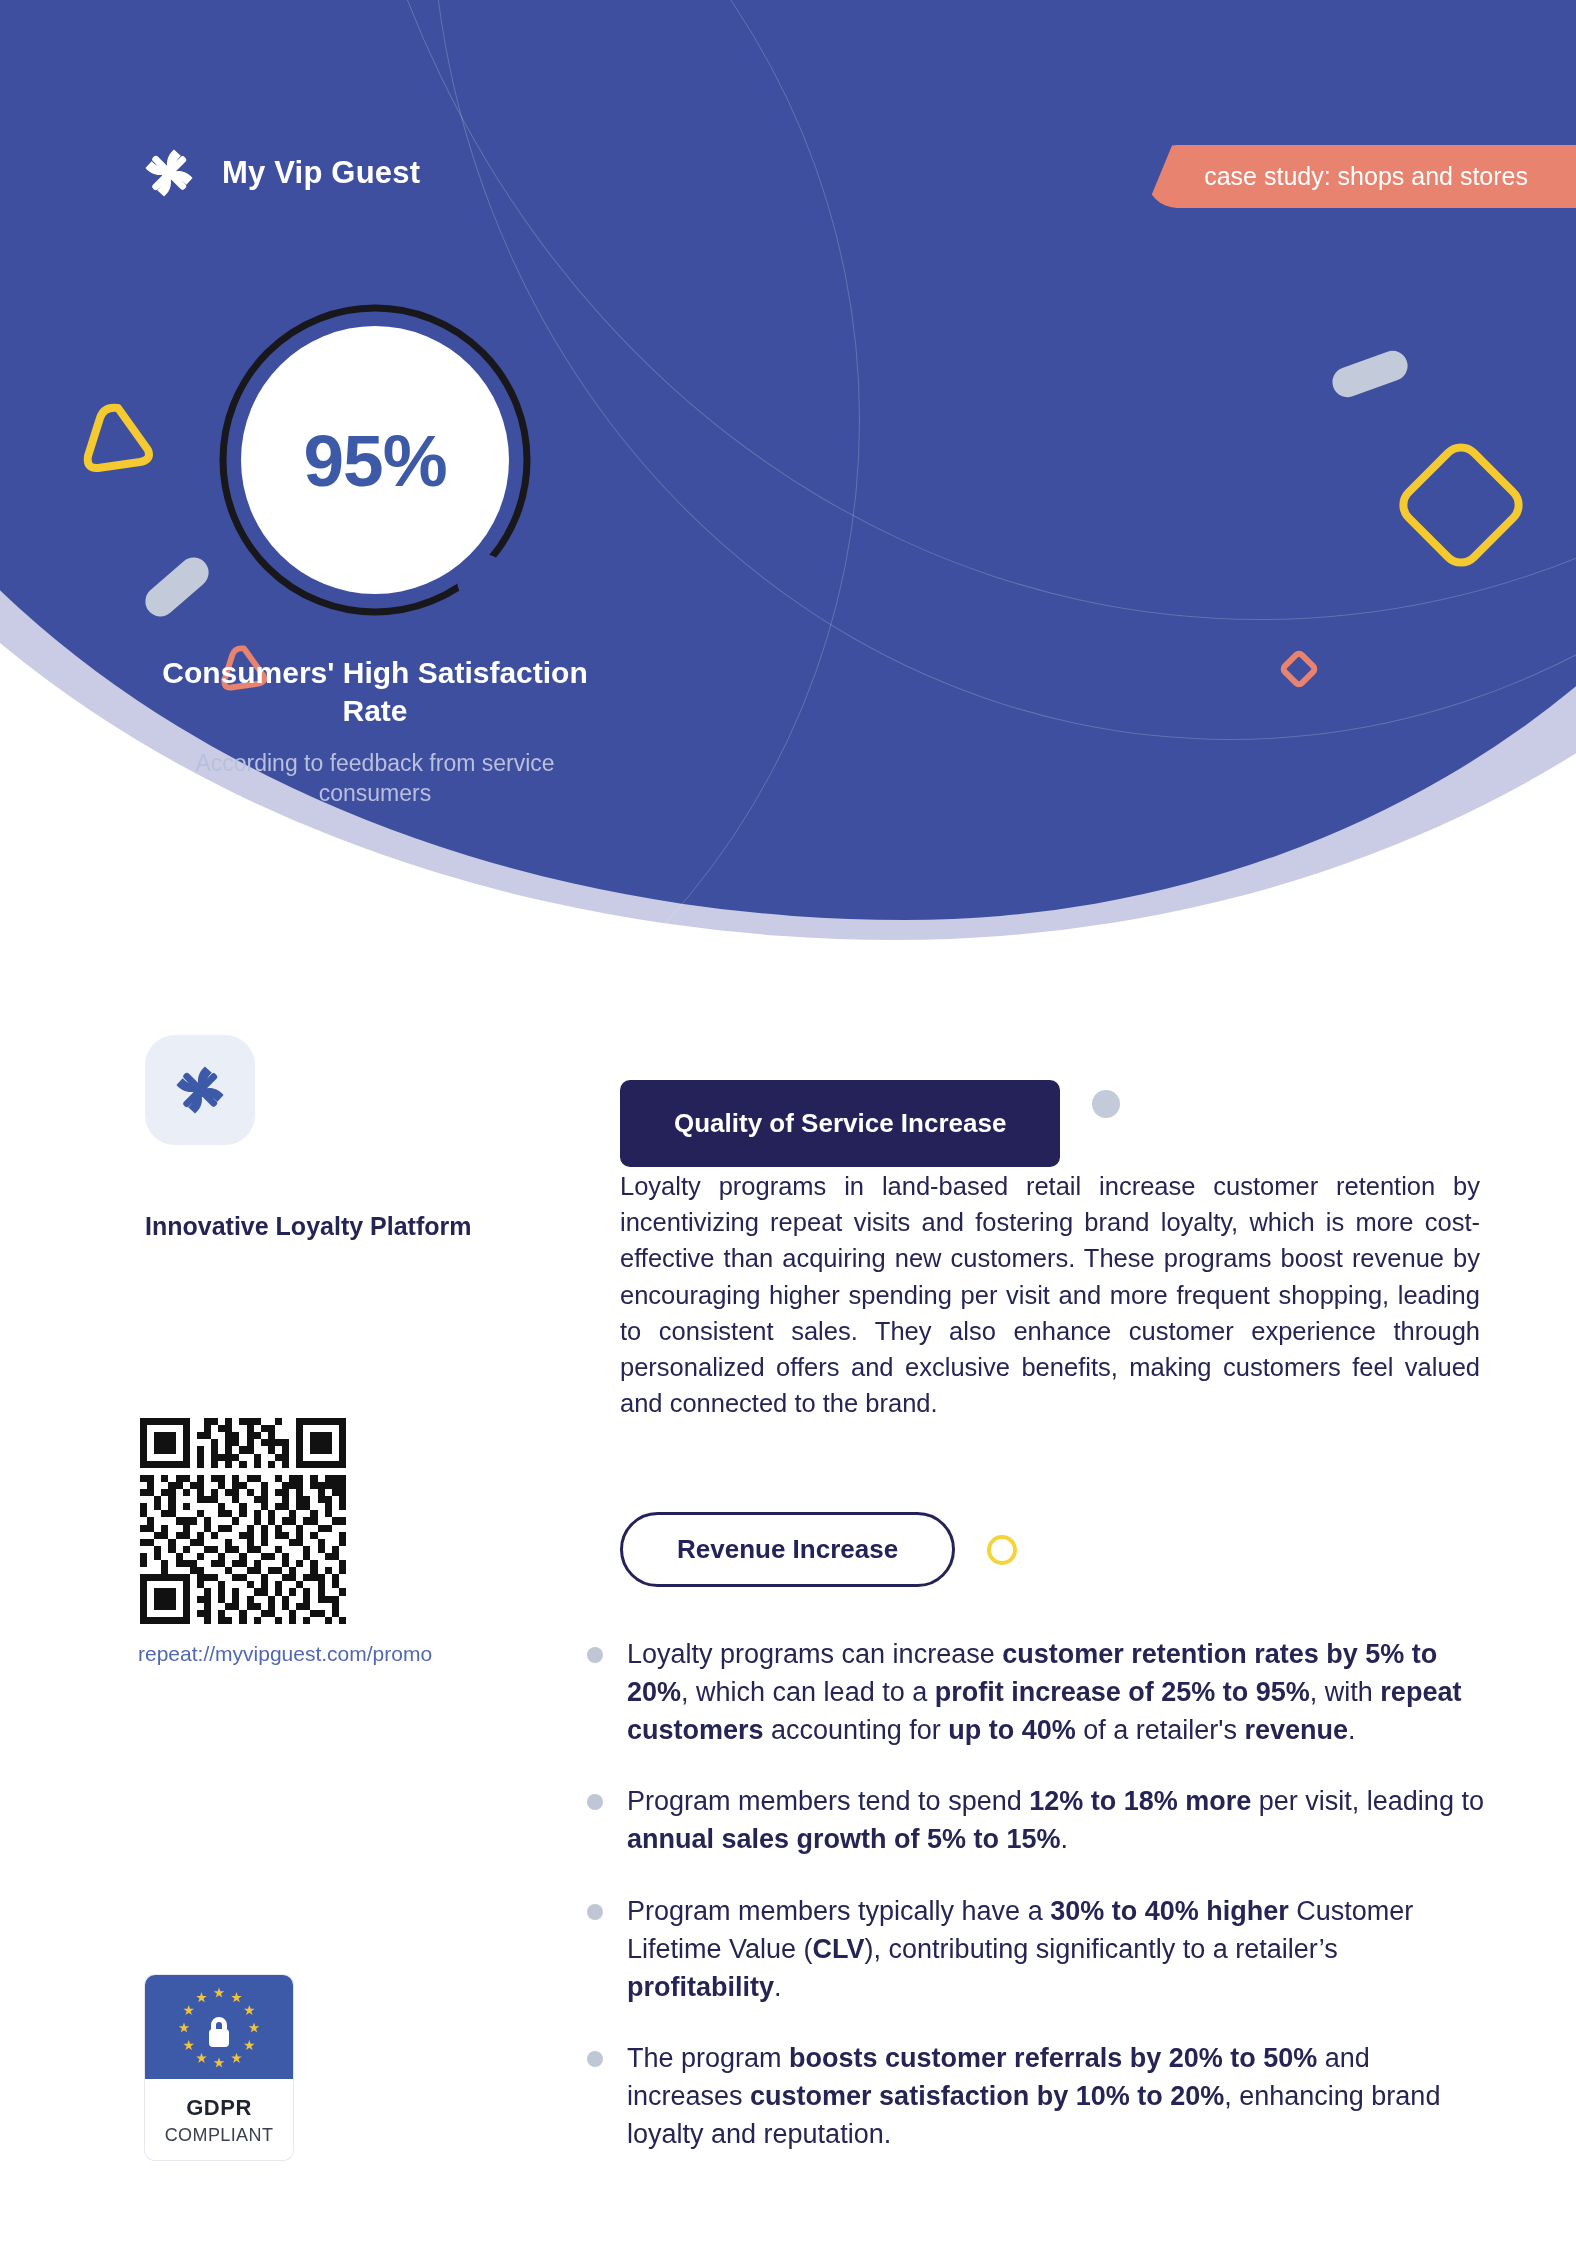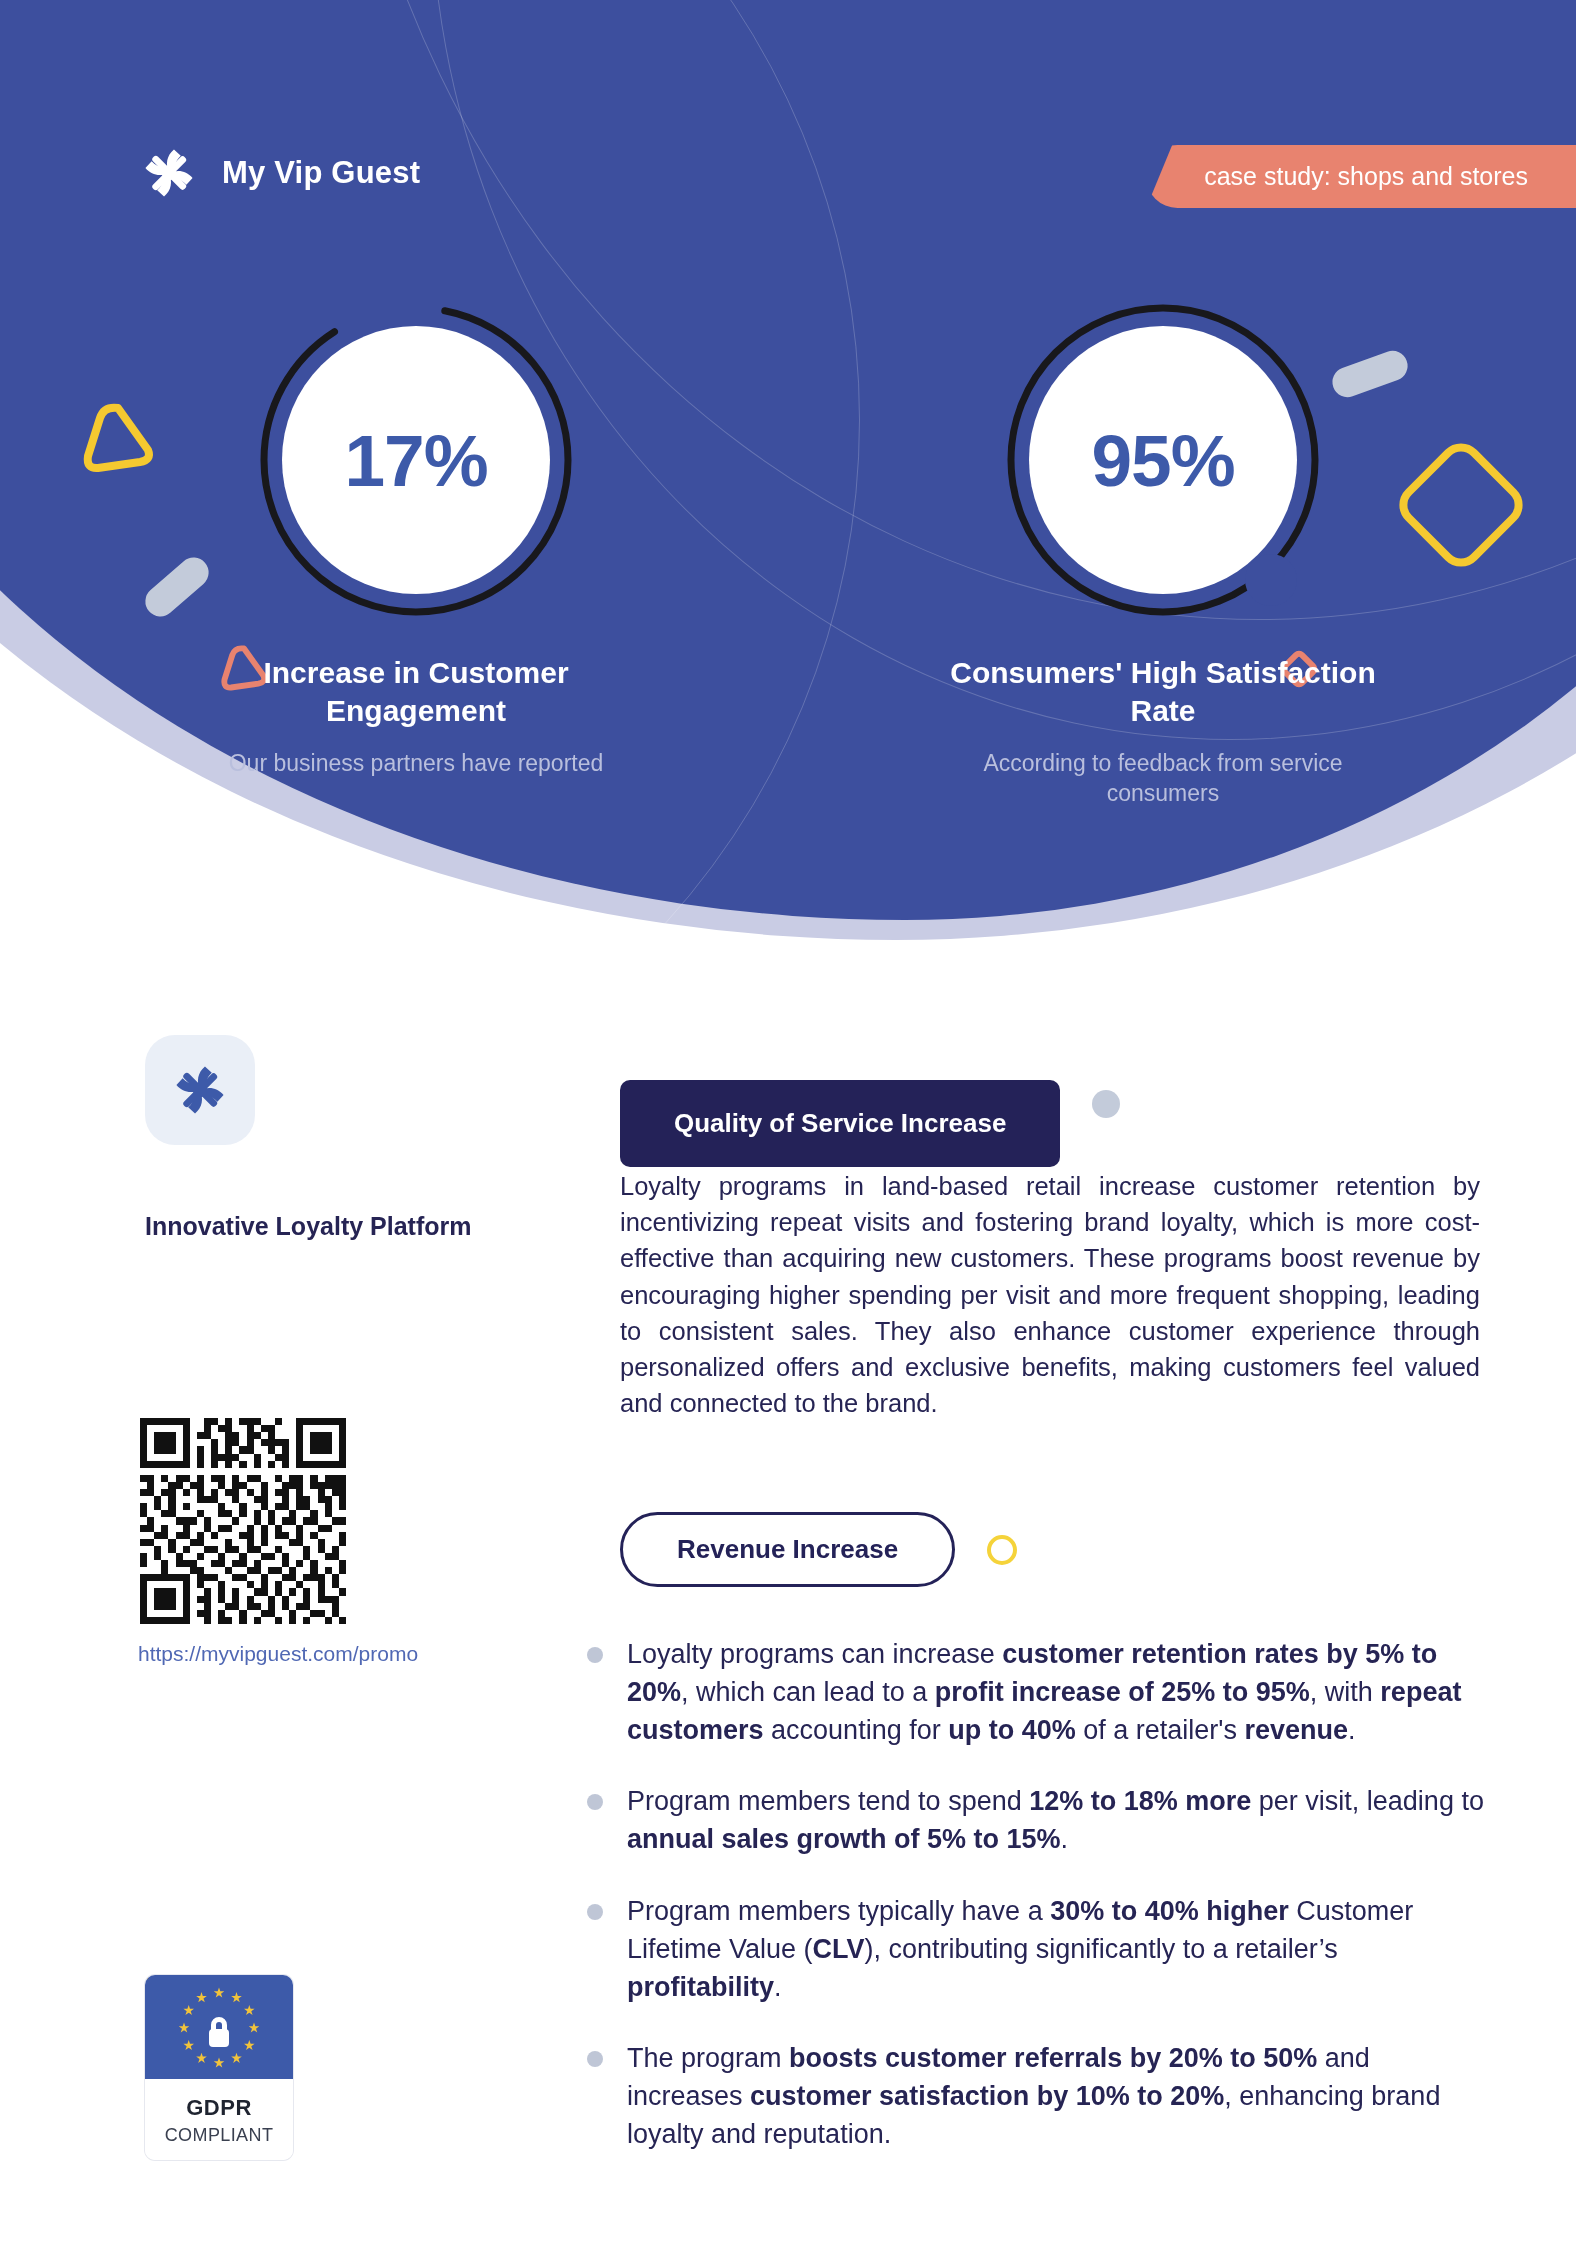--- a/index.html
+++ b/index.html
@@ -335,32 +335,20 @@
         <rect x="45" y="14" width="11" height="72" rx="5" transform="rotate(-45 50 50)"></rect>
       </g>
     </svg>
     <div class="brand-name">My Vip Guest</div>
   </div>
 
   <div class="case-badge">case study: shops and stores</div>
 
   <div class="stats">
 
-    <div class="stat stat-left">
-      <div class="donut">
-        <svg width="320" height="320" viewBox="0 0 320 320">
-          <circle cx="160" cy="160" r="152" fill="none" stroke="#18181c" stroke-width="7" stroke-linecap="round" stroke-dasharray="840 115" stroke-dashoffset="210"></circle>
-        </svg>
-        <div class="donut-core">
-          <span class="donut-val">17%</span>
-        </div>
-      </div>
-      <div class="stat-title">Increase in Customer Engagement</div>
-      <div class="stat-sub">Our business partners have reported</div>
-    </div>
 
     <div class="stat stat-right">
       <div class="donut">
         <svg width="320" height="320" viewBox="0 0 320 320">
           <circle cx="160" cy="160" r="152" fill="none" stroke="#18181c" stroke-width="7"></circle>
         </svg>
         <div class="donut-core">
           <span class="donut-val">95%</span>
         </div>
         <div class="donut-notch"></div>
@@ -602,21 +590,21 @@
       <rect x="9" y="28" width="1" height="1"></rect>
         <rect x="12" y="28" width="1" height="1"></rect>
       <rect x="16" y="28" width="1" height="1"></rect>
         <rect x="19" y="28" width="1" height="1"></rect>
       <rect x="23" y="28" width="1" height="1"></rect>
         <rect x="26" y="28" width="1" height="1"></rect>
       <rect x="28" y="28" width="1" height="1"></rect>
     </g>
   </svg>
 
-  <div class="qr-url">https://myvipguest.com/promo</div>
+  <div class="qr-url">repeat://myvipguest.com/promo</div>
 
   <div class="gdpr">
     <div class="gdpr-top">
       <svg width="148" height="104" viewBox="0 0 148 104">
         <g fill="#f1c33c">
           <g id="s">
               <polygon points="0,-5.6 1.3,-1.7 5.3,-1.7 2,0.7 3.3,4.6 0,2.2 -3.3,4.6 -2,0.7 -5.3,-1.7 -1.3,-1.7"></polygon>
             </g>
           <use href="#s" transform="translate(74,18)"></use>
           <use href="#s" transform="translate(91.5,22.7)"></use>

